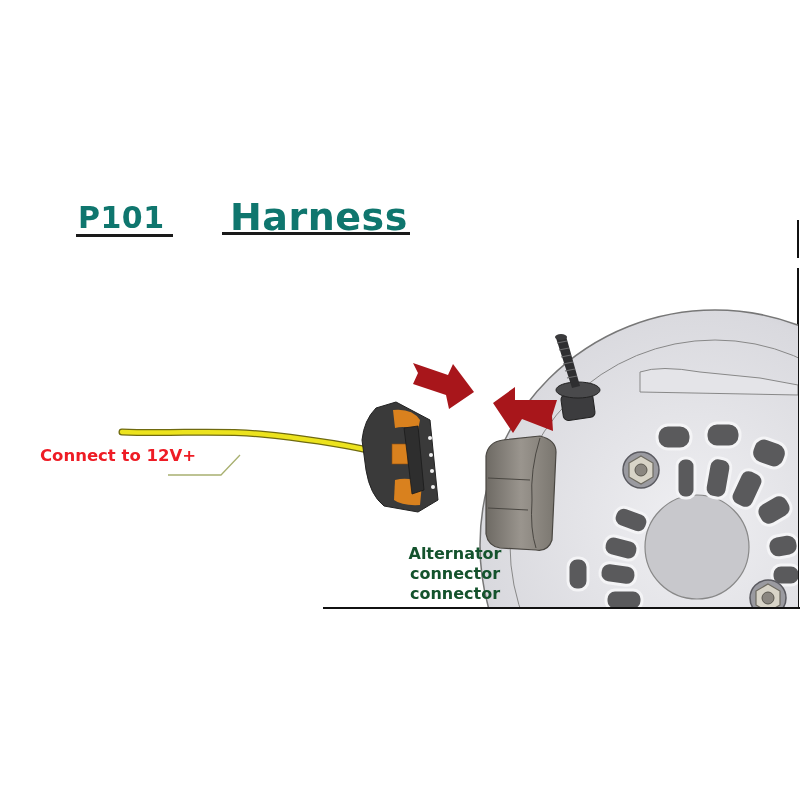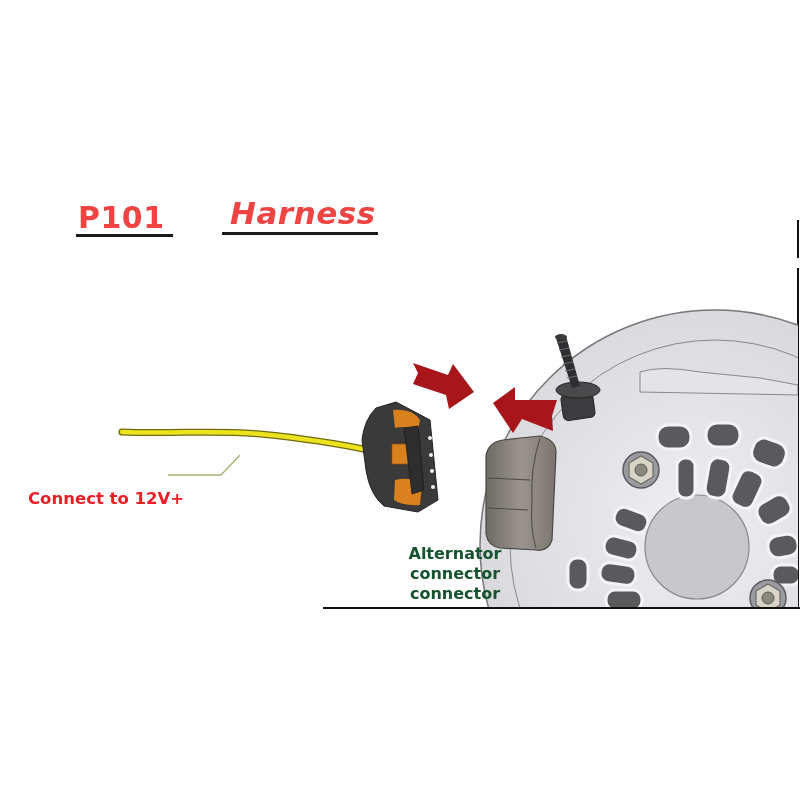--- a/index.html
+++ b/index.html
@@ -1,29 +1,29 @@
 <!DOCTYPE html>
 <html><head>
 <meta charset="utf-8">
 <style>
   html, body { margin: 0; padding: 0; background: #ffffff; }
   body { width: 800px; height: 800px; position: relative; overflow: hidden; font-family: "DejaVu Sans", sans-serif; }
   .title {
-    position: absolute; font-weight: bold; color: #ef4444;
+    position: absolute; font-weight: bold; color: #0f766e;
     font-family: "DejaVu Sans", sans-serif; letter-spacing: 0.5px;
   }
   .title .ul { position: absolute; left: 0; right: 0; height: 3px; background: #1a1a1a; }
   #t-p101 { left: 78px; top: 200px; font-size: 30px; }
   #t-p101 .ul { top: 34px; left: -2px; right: -8px; }
-  #t-harness { left: 230px; top: 195px; font-size: 31px; font-style: italic; }
+  #t-harness { left: 230px; top: 195px; font-size: 38px; }
   #t-harness .ul { top: 37px; left: -8px; right: -2px; }
   .red-label {
     position: absolute; color: #ee1c25; font-weight: bold; font-size: 16.5px;
-    line-height: 22px; font-family: "DejaVu Sans", sans-serif;
-    left: 28px; top: 445px; width: 180px; margin-top: 43px;
+    text-align: center; line-height: 22px; font-family: "DejaVu Sans", sans-serif;
+    left: 28px; top: 445px; width: 180px;
   }
   .black-label {
     position: absolute; color: #14532d; font-weight: bold; font-size: 16px;
     text-align: center; line-height: 20px; font-family: "DejaVu Sans", sans-serif;
     left: 400px; top: 544px; width: 110px;
   }
   svg.art { position: absolute; left: 0; top: 0; }
 </style>
 </head>
 <body>

